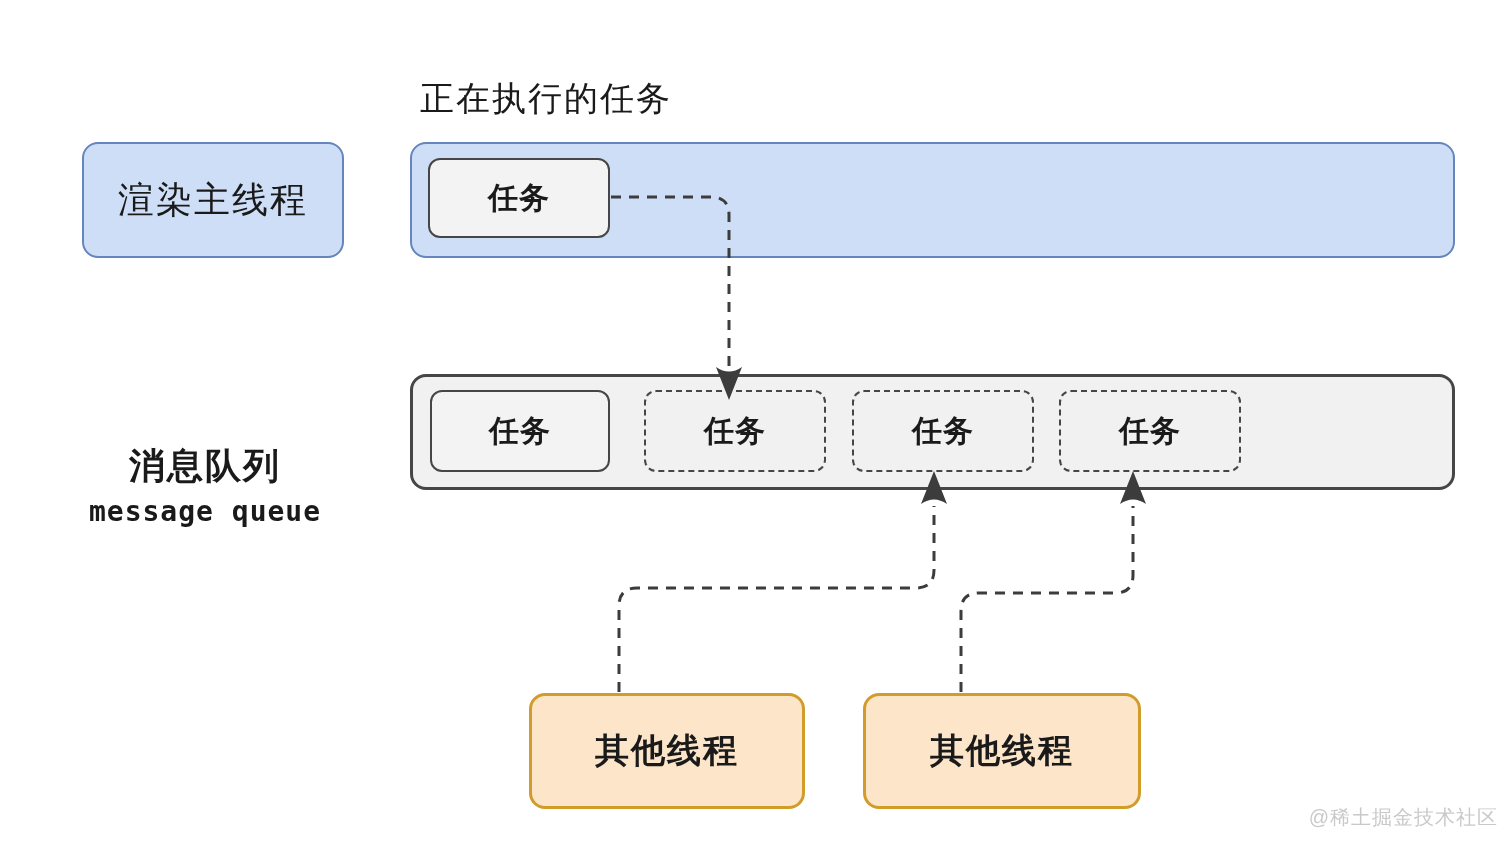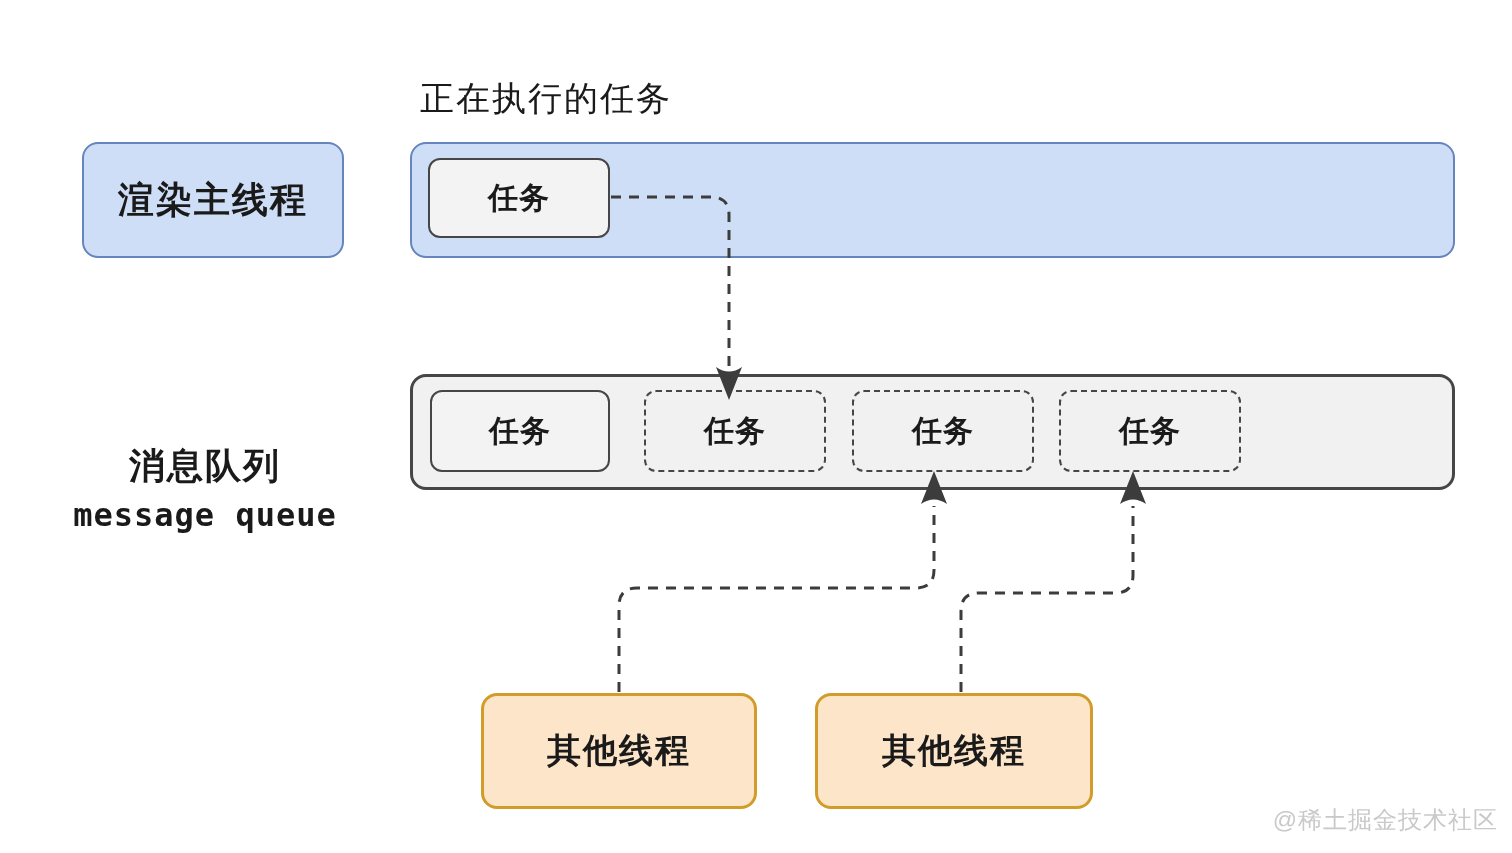--- a/index.html
+++ b/index.html
@@ -12,49 +12,49 @@
   *{margin:0;padding:0;box-sizing:border-box;}
   html,body{background:#fff;}
   body{font-family:"Liberation Sans","DejaVu Sans",sans-serif;color:var(--text);}
   .stage{position:relative;width:1512px;height:853px;background:#fff;overflow:hidden;}
 
   .box{position:absolute;display:flex;align-items:center;justify-content:center;}
 
   .title{position:absolute;left:420px;top:76px;font-size:34px;font-weight:400;letter-spacing:2px;}
 
   .blue{background:var(--blue-fill);border:2.5px solid var(--blue-border);border-radius:16px;}
-  .render-thread{left:82px;top:142px;width:262px;height:116px;font-size:36px;font-weight:700;letter-spacing:2px;}
+  .render-thread{left:82px;top:142px;width:262px;height:116px;font-size:36px;font-weight:400;letter-spacing:2px;}
   .exec-bar{left:410px;top:142px;width:1045px;height:116px;justify-content:flex-start;}
 
   .task{background:var(--task-fill);border:2.5px solid var(--panel-border);border-radius:12px;
         font-size:30px;font-weight:600;letter-spacing:1px;}
   .exec-task{left:428px;top:158px;width:182px;height:80px;}
 
   .queue-bar{left:410px;top:374px;width:1045px;height:116px;background:var(--panel-fill);
              border:3px solid var(--panel-border);border-radius:16px;}
 
   .slot{top:390px;height:82px;width:180px;font-size:30px;font-weight:600;letter-spacing:1px;}
   .slot-solid{background:var(--task-fill);border:2.5px solid var(--panel-border);border-radius:12px;}
   .slot-dashed{background:var(--panel-fill);border:2.5px dashed var(--panel-border);border-radius:12px;}
   .slot1{left:430px;} .slot2{left:644px;width:182px;} .slot3{left:852px;width:182px;} .slot4{left:1059px;width:182px;}
 
   .queue-label{position:absolute;left:40px;top:398px;width:330px;text-align:center;line-height:1.32;margin-top:44px;}
   .queue-label .cn{font-size:36px;font-weight:700;letter-spacing:2px;}
-  .queue-label .en{font-family:"DejaVu Sans Mono","Liberation Mono",monospace;font-size:32px;font-weight:700;letter-spacing:1px;margin-top:4px;}
+  .queue-label .en{font-family:"DejaVu Sans Mono","Liberation Mono",monospace;font-size:28px;font-weight:700;letter-spacing:1px;margin-top:4px;}
 
   .orange{background:var(--orange-fill);border:3px solid var(--orange-border);border-radius:16px;
-          font-size:34px;font-weight:700;letter-spacing:2px;}
+          font-size:34px;font-weight:700;letter-spacing:2px;margin-left:48px;}
   .thread-left{left:481px;top:693px;width:276px;height:116px;}
   .thread-right{left:815px;top:693px;width:278px;height:116px;}
 
   svg.overlay{position:absolute;left:0;top:0;width:1512px;height:853px;pointer-events:none;}
   .conn{fill:none;stroke:var(--connector);stroke-width:3;stroke-dasharray:10 8;}
   .dart{fill:var(--connector);stroke:none;}
 
-  .watermark{position:absolute;right:14px;top:804px;font-size:24px;color:var(--watermark);letter-spacing:1px;}
+  .watermark{position:absolute;right:14px;top:804px;font-size:20px;color:var(--watermark);letter-spacing:1px;}
 </style>
 </head>
 <body>
 
 <div class="stage">
 
   <div class="title">正在执行的任务</div>
 
   <div class="box blue render-thread">
     <span>渲染主线程</span>

